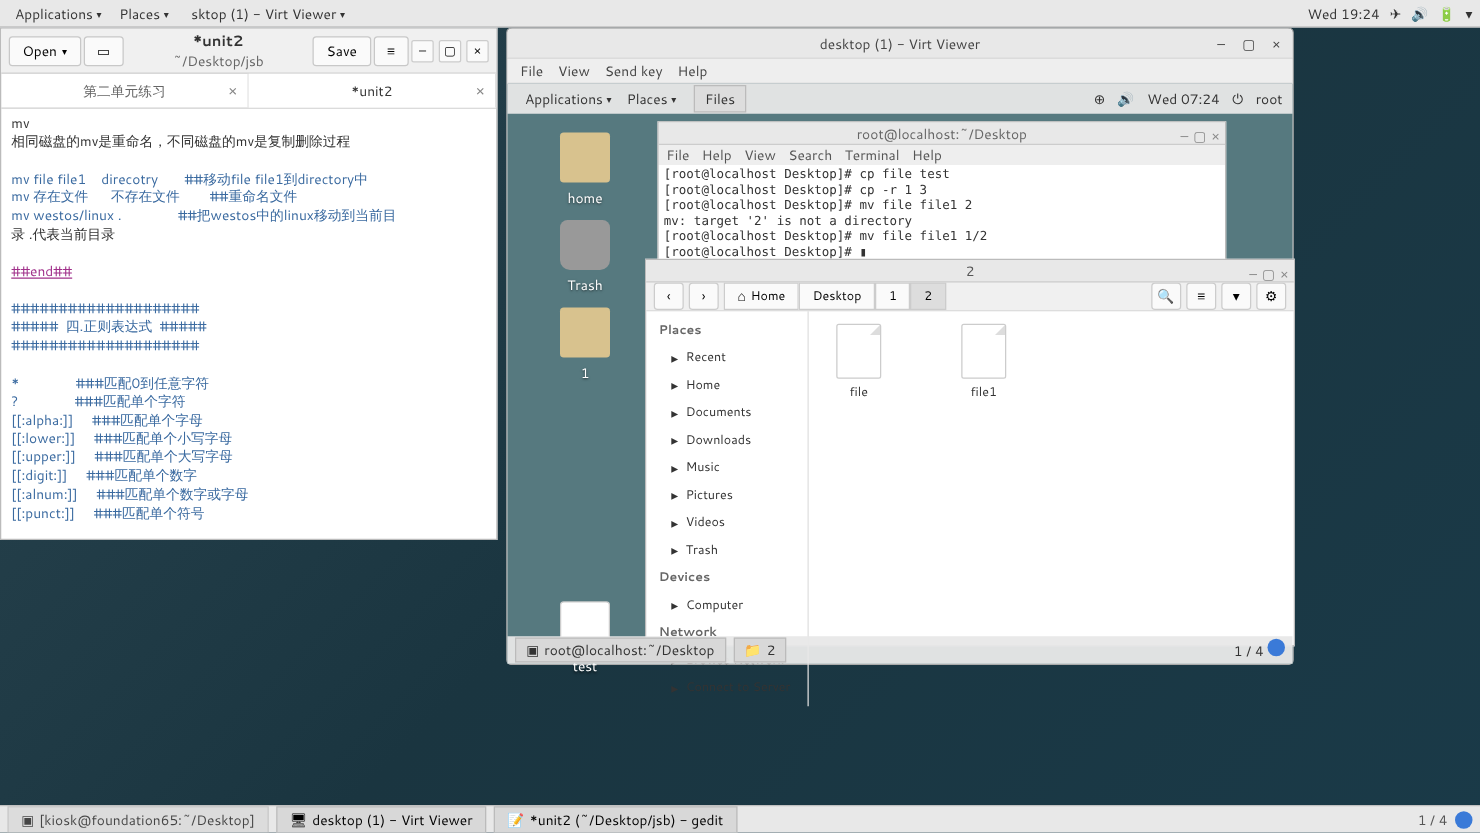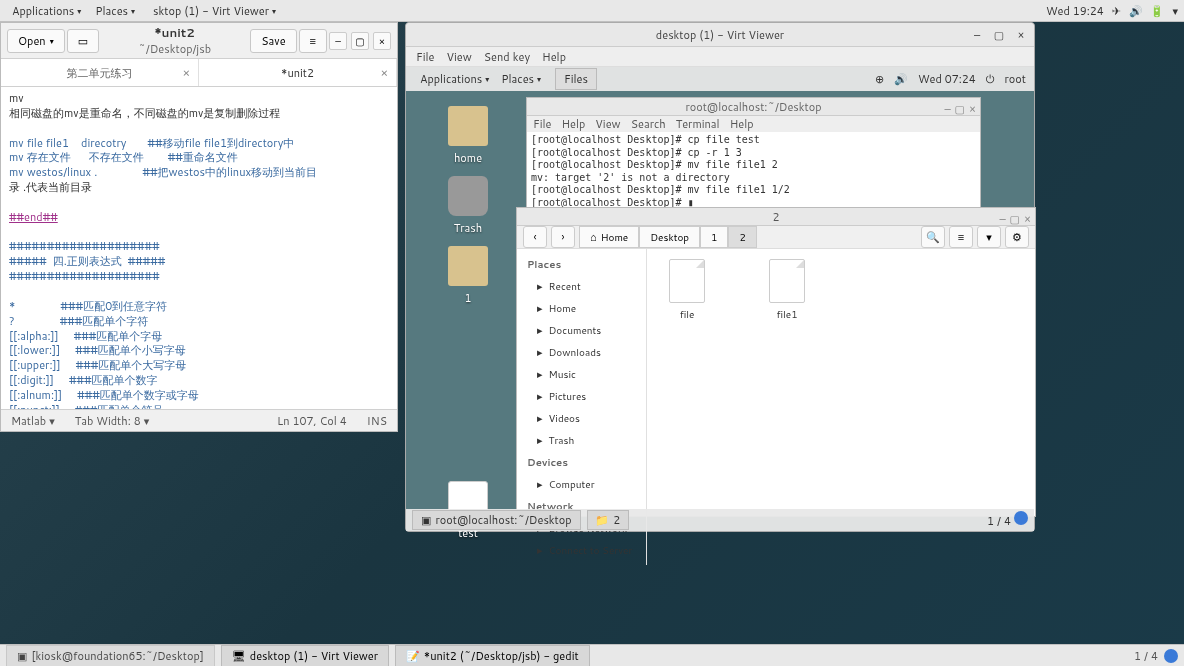--- a/index.html
+++ b/index.html
@@ -140,27 +140,20 @@
     <div class="tab">
         <span>第二单元练习</span>
         <span class="close-x">×</span>
       </div>
     <div class="tab active">
         <span>*unit2</span>
         <span class="close-x">×</span>
       </div>
   </div>
   <div class="gedit-content" id="gedit-content"><div>mv</div><div>相同磁盘的mv是重命名，不同磁盘的mv是复制删除过程</div><div>&nbsp;</div><div><span class="comment">mv file file1    direcotry       ##移动file file1到directory中</span></div><div><span class="comment">mv 存在文件      不存在文件        ##重命名文件</span></div><div><span class="comment">mv westos/linux .               ##把westos中的linux移动到当前目</span></div><div>录 .代表当前目录</div><div>&nbsp;</div><div><span class="magenta">##end##</span></div><div>&nbsp;</div><div><span class="comment">####################</span></div><div><span class="comment">#####  四.正则表达式  #####</span></div><div><span class="comment">####################</span></div><div>&nbsp;</div><div><span class="comment">*               ###匹配0到任意字符</span></div><div><span class="comment">?               ###匹配单个字符</span></div><div><span class="comment">[[:alpha:]]     ###匹配单个字母</span></div><div><span class="comment">[[:lower:]]     ###匹配单个小写字母</span></div><div><span class="comment">[[:upper:]]     ###匹配单个大写字母</span></div><div><span class="comment">[[:digit:]]     ###匹配单个数字</span></div><div><span class="comment">[[:alnum:]]     ###匹配单个数字或字母</span></div><div><span class="comment">[[:punct:]]     ###匹配单个符号</span></div></div>
-  <div class="gedit-statusbar">
-    <span><span>Matlab</span> ▾</span>
-    <span><span>Tab Width: 8</span> ▾</span>
-    <span class="spacer"></span>
-    <span>Ln 107, Col 4</span>
-    <span>INS</span>
-  </div>
 </div>
 
 <div class="virt">
   <div class="virt-title">
     <span>desktop (1) - Virt Viewer</span>
     <div class="winctrls">
       <span class="wc">–</span>
       <span class="wc">▢</span>
       <span class="wc">×</span>
     </div>

